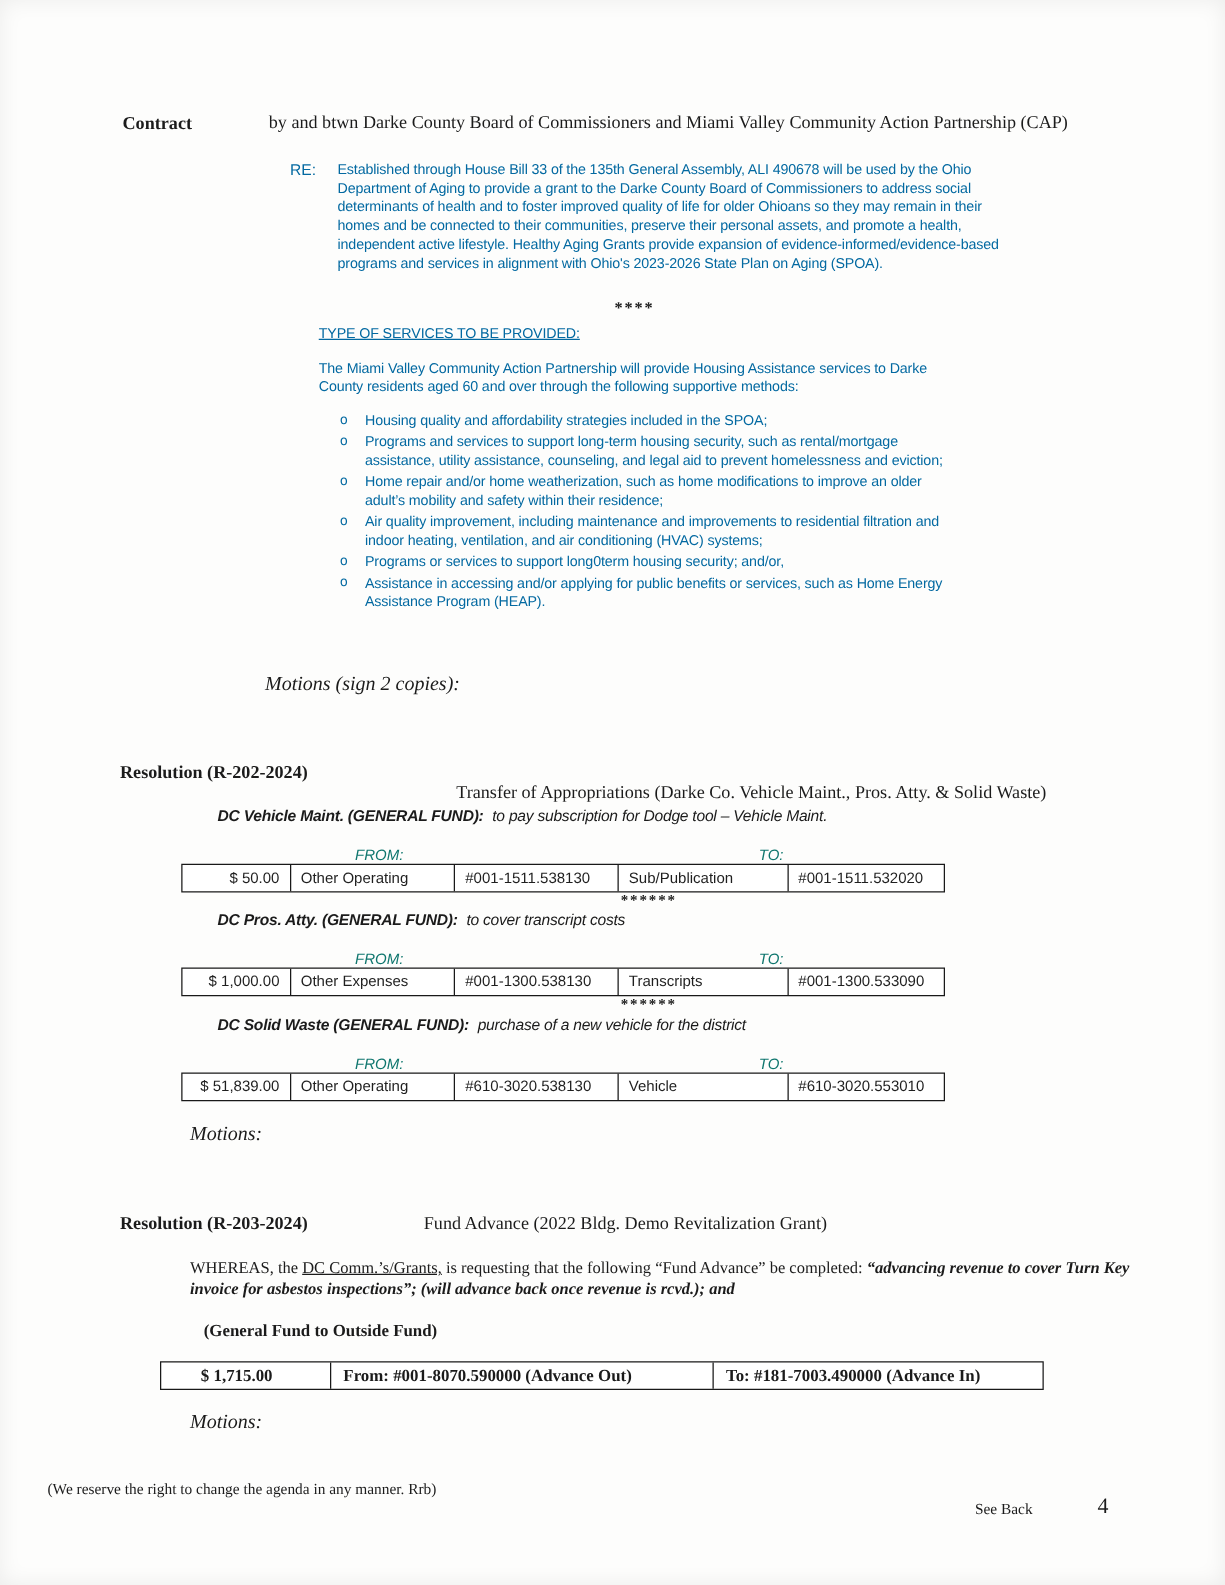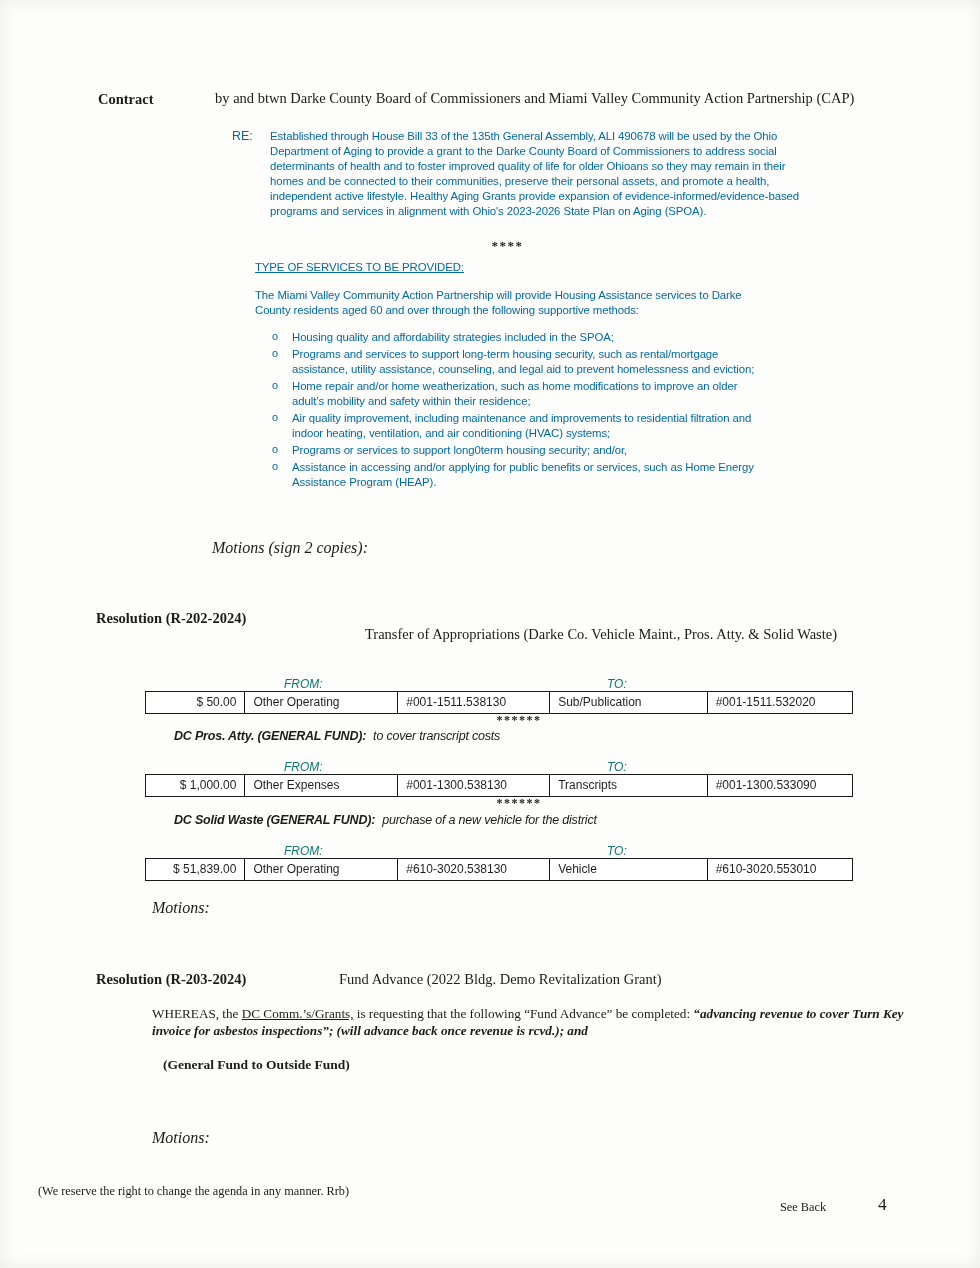--- a/index.html
+++ b/index.html
@@ -36,21 +36,21 @@
   .sec-head { font-family:"Liberation Sans", sans-serif; font-size:12.5px; }
   .sec-head .bold-it { font-weight:bold; font-style:italic; letter-spacing:-0.2px; }
   .sec-head .desc { font-style:italic; letter-spacing:-0.2px; }
 
   .fromto { font-family:"Liberation Sans", sans-serif; font-style:italic; font-size:12px; color:#0f766e; }
 
   .acct-table {
     display:flex;
     border:1.6px solid #191919;
     background:#fff;
-    width:708px; height:23px;
+    width:611px; height:23px;
   }
   .acct-table .cell {
     border-left:1.5px solid #191919;
     padding:2px 8px 0 8px;
     font-family:"Liberation Sans", sans-serif;
     font-size:12px; line-height:17px;
     white-space:nowrap; overflow:hidden;
     color:#1f1f1f;
   }
   .acct-table .cell:first-child { border-left:none; text-align:right; }
@@ -125,20 +125,24 @@
       <span class="marker">o</span>
       <span class="btxt">Assistance in accessing and/or applying for public benefits or services, such as Home Energy Assistance Program (HEAP).</span>
     </li>
   </ul>
 
   <div class="abs motions" style="left:212px; top:539px;">Motions (sign 2 copies):</div>
 
   <div class="abs h-label" style="left:96px; top:610px;">Resolution (R-202-2024)</div>
   <div class="abs h-title" style="left:325px; top:626px;margin-left:40px;">Transfer of Appropriations (Darke Co. Vehicle Maint., Pros. Atty. &amp; Solid Waste)</div>
 
+  <div class="abs sec-head" style="left:174px; top:646px;">
+    <span class="bold-it">DC Vehicle Maint. (GENERAL FUND):</span>&nbsp;
+    <span class="desc">to pay subscription for Dodge tool – Vehicle Maint.</span>
+  </div>
   <div class="abs fromto" style="left:284px; top:677px;">FROM:</div>
   <div class="abs fromto" style="left:607px; top:677px;">TO:</div>
   <div class="abs acct-table" style="left:145px; top:691px;">
     <div class="cell c0">$ 50.00</div>
     <div class="cell c1">Other Operating</div>
     <div class="cell c2">#001-1511.538130</div>
     <div class="cell c3">Sub/Publication</div>
     <div class="cell c4">#001-1511.532020</div>
   </div>
   <div class="abs stars" style="left:145px; top:713px; width:748px; font-size:12px;">******</div>
@@ -176,20 +180,25 @@
 
   <div class="abs h-label" style="left:96px; top:971px;">Resolution (R-203-2024)</div>
   <div class="abs h-title" style="left:325px; top:971px;margin-left:14px;">Fund Advance (2022 Bldg. Demo Revitalization Grant)</div>
 
   <div class="abs whereas" style="left:152px; top:1006px;">
     <span>WHEREAS, the </span><span class="u">DC Comm.’s/Grants,</span><span> is requesting that the following “Fund Advance” be completed: </span><span class="em">“advancing revenue to cover Turn Key invoice for asbestos inspections”; (will advance back once revenue is rcvd.); and</span>
   </div>
 
   <div class="abs fund-note" style="left:163px; top:1057px;">(General Fund to Outside Fund)</div>
 
+  <div class="abs adv-table" style="left:128px; top:1089px;">
+    <div class="cell a0">$ 1,715.00</div>
+    <div class="cell a1">From: #001-8070.590000  (Advance Out)</div>
+    <div class="cell a2">To: #181-7003.490000 (Advance In)</div>
+  </div>
 
   <div class="abs motions" style="left:152px; top:1129px;">Motions:</div>
 
   <div class="abs footer-text" style="left:38px; top:1184px;">(We reserve the right to change the agenda in any manner. Rrb)</div>
   <div class="abs footer-text" style="left:780px; top:1200px;">See Back</div>
   <div class="abs page-num" style="left:878px; top:1194px;">4</div>
 
 </div>
 
 </body></html>

